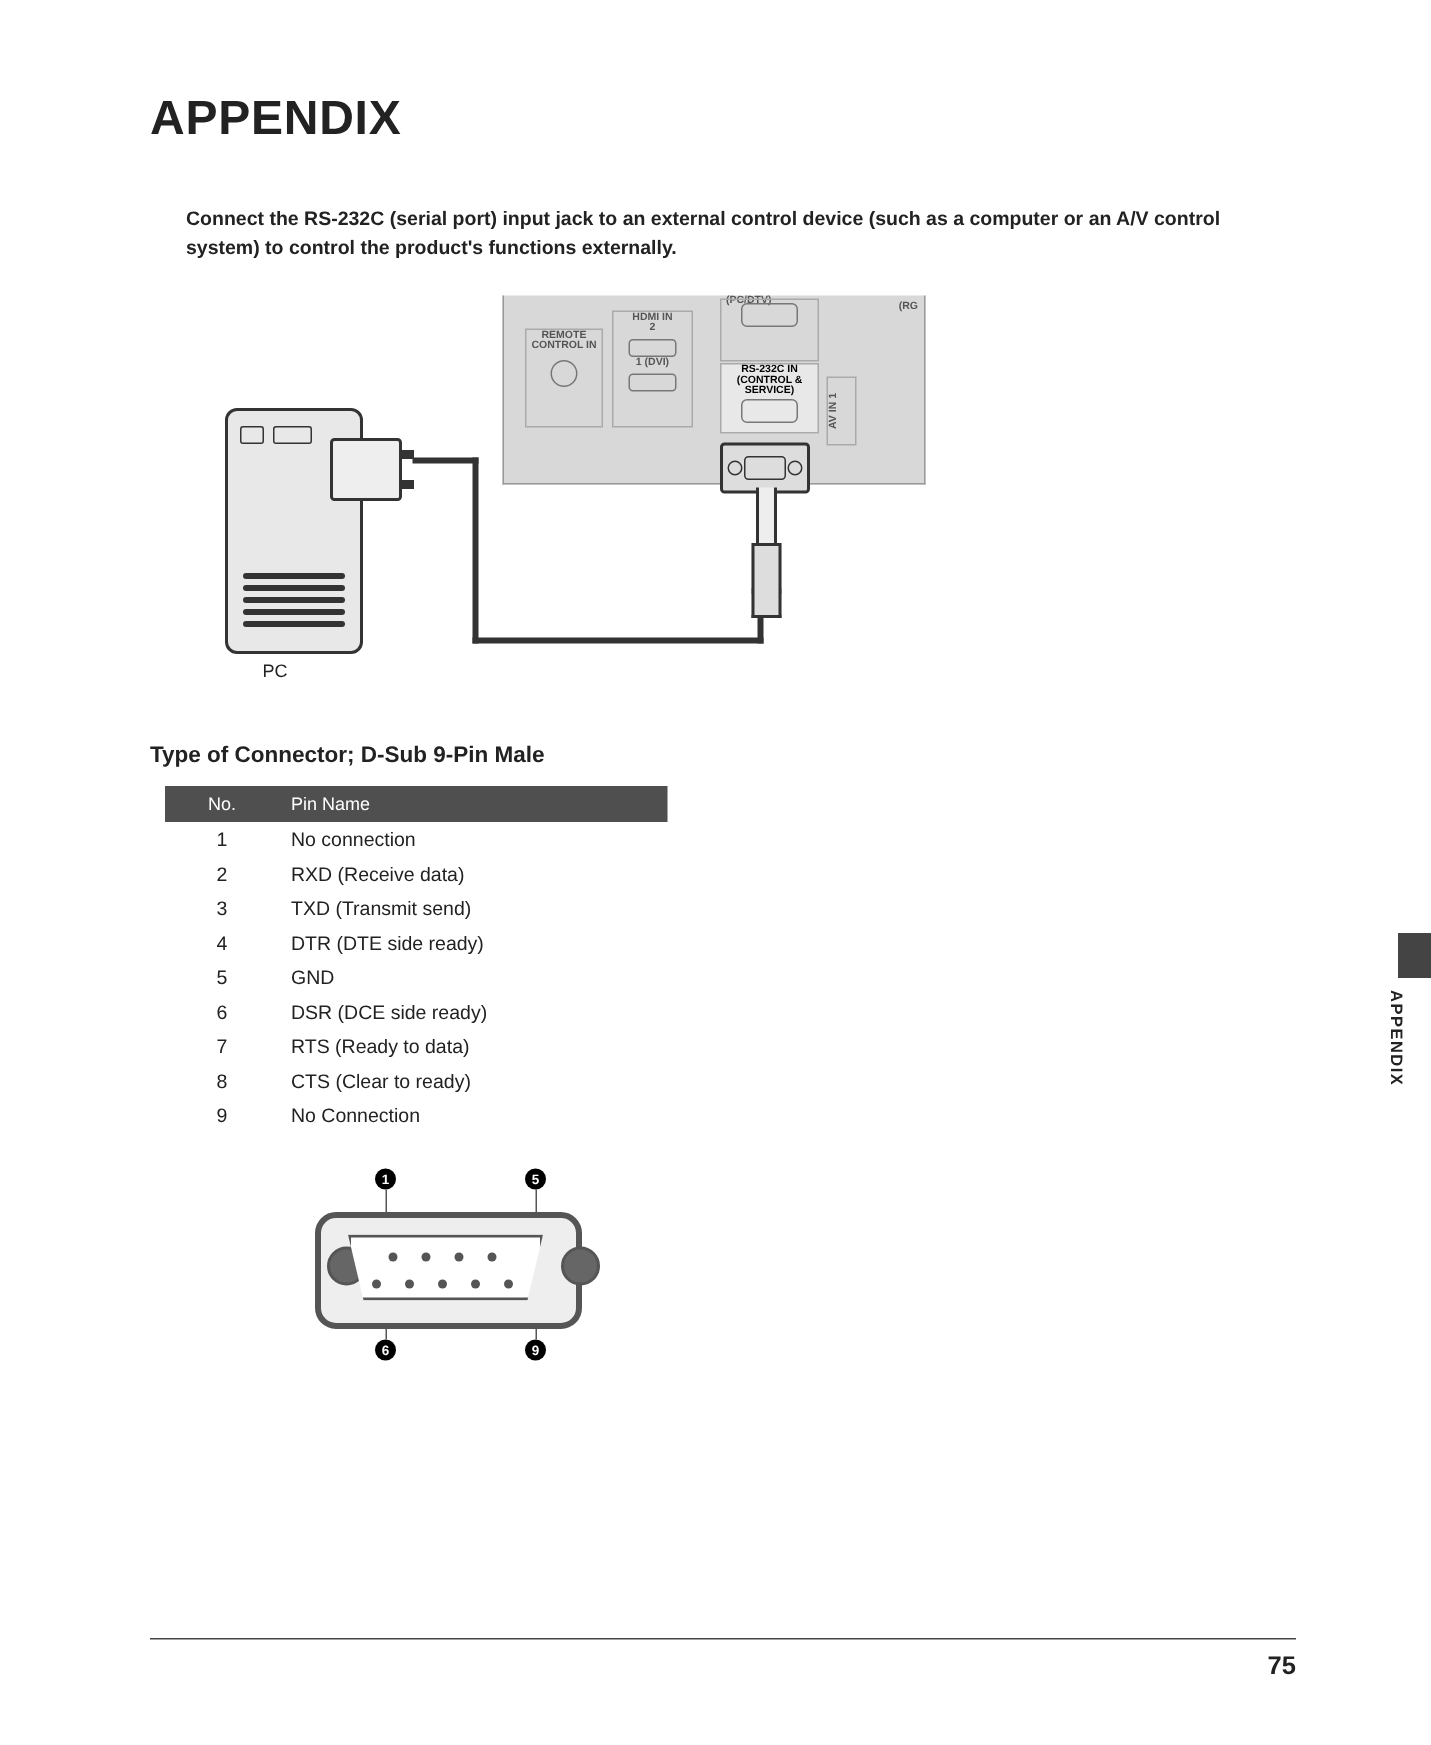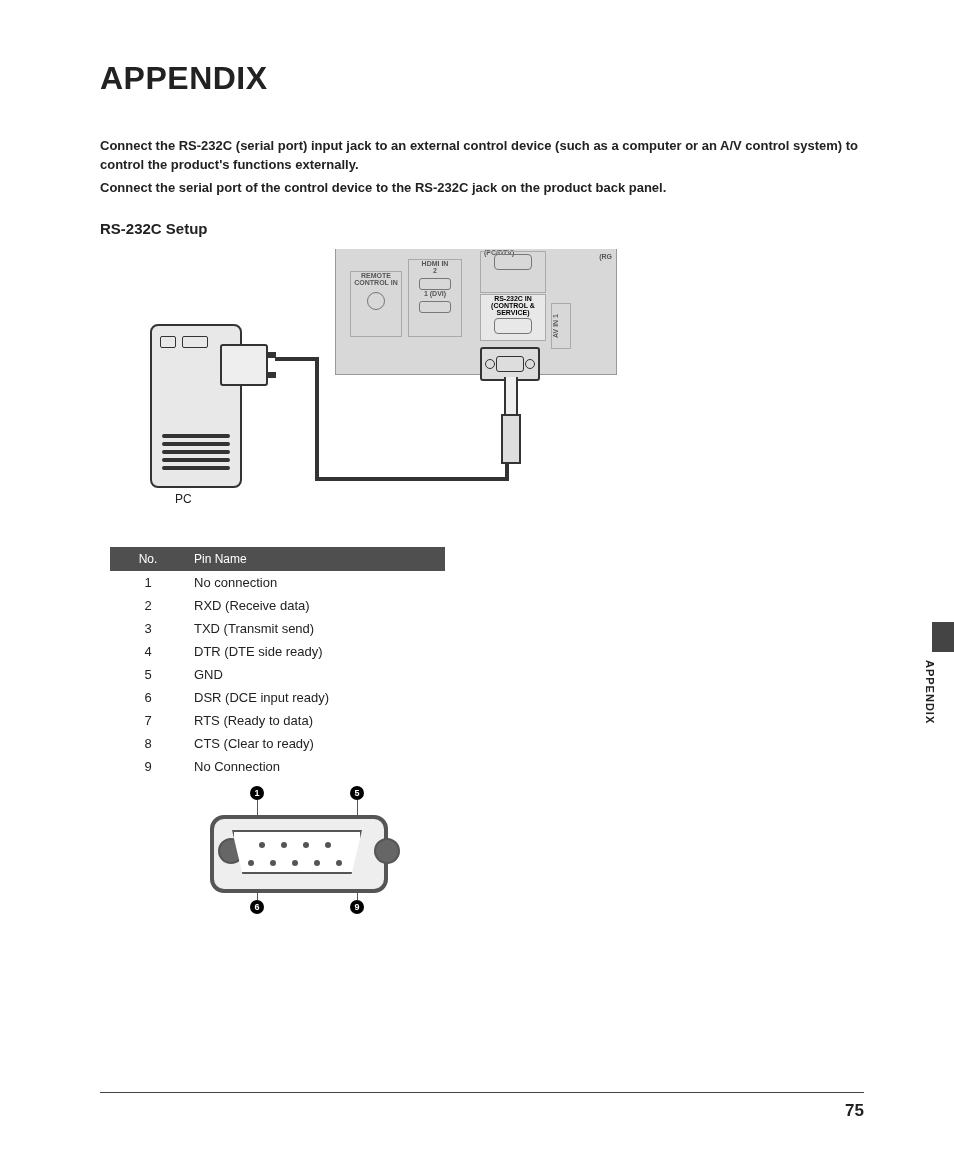--- a/index.html
+++ b/index.html
@@ -28,20 +28,21 @@
     font-size: 22px;
     font-weight: 400;
     letter-spacing: 0.5px;
     margin-bottom: 28px;
   }
   .body-text {
     font-size: 13px;
     font-weight: 600;
     line-height: 1.45;
     margin-bottom: 22px;
+    margin-left: 24px;
   }
   .body-text p { margin: 0 0 4px 0; }
   .h3 {
     font-size: 15px;
     font-weight: 700;
     margin-bottom: 12px;
   }
   .diagram-row {
     display: flex;
     align-items: flex-start;
@@ -140,21 +141,21 @@
     position:absolute;
     border:2px solid #333;
     background:none;
   }
 
   
   .pin-table {
     border-collapse: collapse;
     width: 335px;
     margin-left: 10px;
-    margin-bottom: 2px;
+    margin-bottom: 18px;
   }
   .pin-table thead td {
     background: #4f4f4f;
     color: #fff;
     font-size: 12px;
     padding: 5px 8px;
   }
   .pin-table tbody td {
     font-size: 13px;
     padding: 4px 8px;
@@ -240,24 +241,22 @@
 </style>
 </head>
 <body>
 
 <div class="page">
 
   <div class="h1">APPENDIX</div>
 
   <div class="body-text">
     <p>Connect the RS-232C (serial port) input jack to an external control device (such as a computer or an A/V control system) to control the product's functions externally.</p>
-    <p>Connect the serial port of the control device to the RS-232C jack on the product back panel.</p>
   </div>
 
-  <div class="h3">RS-232C Setup</div>
 
   <div class="diagram-row">
     <div class="pc-box">
       <div class="vents">
           <div></div>
           <div></div>
           <div></div>
           <div></div>
           <div></div>
         </div>
@@ -301,20 +300,21 @@
     <div class="plug-right-tail"></div>
     <div class="barrel"></div>
     <div class="barrel2"></div>
 
     <div class="cable" style="left:175px; top:108px; width:40px; height:0;"></div>
     <div class="cable" style="left:215px; top:108px; width:0; height:120px;"></div>
     <div class="cable" style="left:215px; top:228px; width:190px; height:0;"></div>
     <div class="cable" style="left:405px; top:213px; width:0; height:15px;"></div>
   </div>
 
+  <div class="h3">Type of Connector; D-Sub 9-Pin Male</div>
 
   <table class="pin-table">
     <thead>
       <tr>
         <td class="num">No.</td>
         <td class="name">Pin Name</td>
       </tr>
     </thead>
     <tbody>
       <tr>
@@ -332,21 +332,21 @@
       <tr>
           <td class="num">4</td>
           <td class="name">DTR (DTE side ready)</td>
         </tr>
       <tr>
           <td class="num">5</td>
           <td class="name">GND</td>
         </tr>
       <tr>
           <td class="num">6</td>
-          <td class="name">DSR (DCE input ready)</td>
+          <td class="name">DSR (DCE side ready)</td>
         </tr>
       <tr>
           <td class="num">7</td>
           <td class="name">RTS (Ready to data)</td>
         </tr>
       <tr>
           <td class="num">8</td>
           <td class="name">CTS (Clear to ready)</td>
         </tr>
       <tr>

